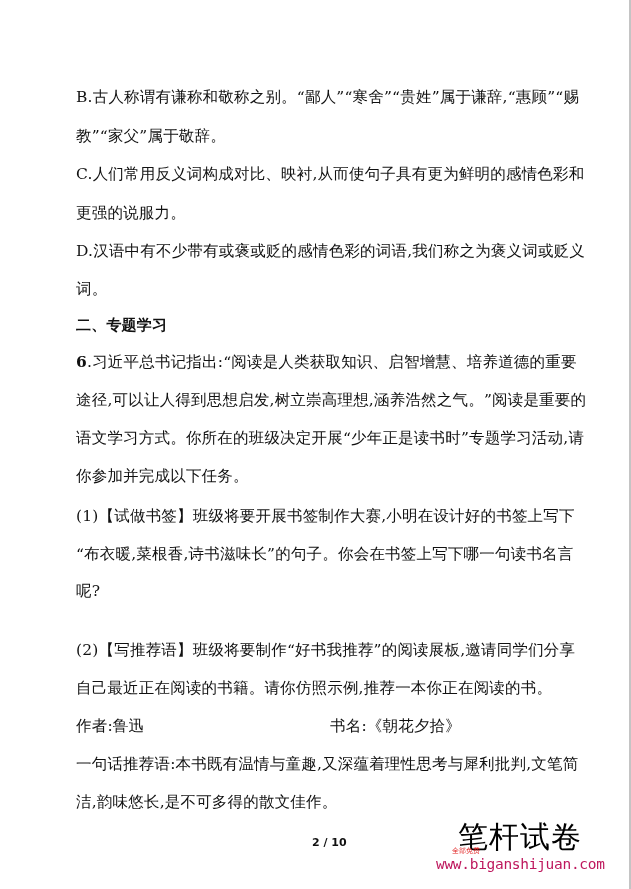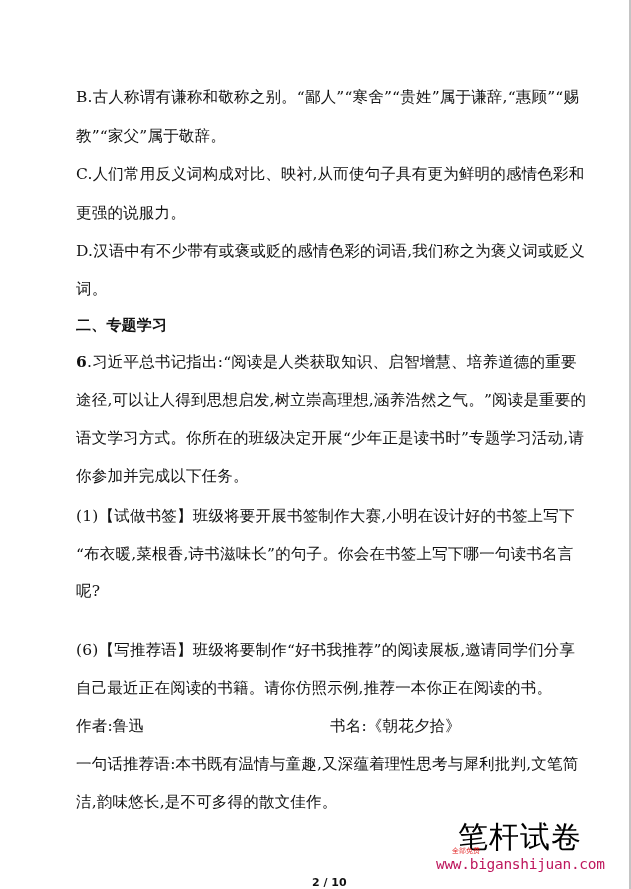--- a/index.html
+++ b/index.html
@@ -11,21 +11,21 @@
     position: absolute; top: 0; right: 0; width: 2px; height: 889px; background: #c4c4c4;
   }
   .line {
     position: absolute; left: 76px; font-size: 15.5px; line-height: 20px; white-space: nowrap;
     letter-spacing: 0.2px;
   }
   .heading { font-family: "DejaVu Sans", "Liberation Sans", sans-serif; font-weight: bold; font-size: 15px; text-align: right; }
   .qnum { font-weight: bold; }
   .col2 { position: absolute; left: 254px; }
   .pager {
-    position: absolute; left: 312px; top: 876px; font-family: "DejaVu Sans", "Liberation Sans", sans-serif;
+    position: absolute; left: 312px; top: 836px; font-family: "DejaVu Sans", "Liberation Sans", sans-serif;
     font-weight: bold; font-size: 11px;
   }
   .wm { position: absolute; left: 436px; top: 820px; width: 180px; height: 60px; }
   .wm-title {
     position: absolute; left: 22px; top: 0; font-family: "DejaVu Sans", "Liberation Sans", sans-serif;
     font-size: 30px; line-height: 34px; color: #000; letter-spacing: 1px;
   }
   .wm-free {
     position: absolute; left: 16px; top: 26px; font-family: "DejaVu Sans", sans-serif; font-size: 7px; color: #e02020;
   }
@@ -53,21 +53,21 @@
 
   <div class="line" style="top:352px"><span class="qnum">6</span><span>.习近平总书记指出:“阅读是人类获取知识、启智增慧、培养道德的重要</span></div>
   <div class="line" style="top:390px">途径,可以让人得到思想启发,树立崇高理想,涵养浩然之气。”阅读是重要的</div>
   <div class="line" style="top:428px">语文学习方式。你所在的班级决定开展“少年正是读书时”专题学习活动,请</div>
   <div class="line" style="top:466px">你参加并完成以下任务。</div>
 
   <div class="line" style="top:506px">(1)【试做书签】班级将要开展书签制作大赛,小明在设计好的书签上写下</div>
   <div class="line" style="top:544px">“布衣暖,菜根香,诗书滋味长”的句子。你会在书签上写下哪一句读书名言</div>
   <div class="line" style="top:581px">呢?</div>
 
-  <div class="line" style="top:640px">(6)【写推荐语】班级将要制作“好书我推荐”的阅读展板,邀请同学们分享</div>
+  <div class="line" style="top:640px">(2)【写推荐语】班级将要制作“好书我推荐”的阅读展板,邀请同学们分享</div>
   <div class="line" style="top:678px">自己最近正在阅读的书籍。请你仿照示例,推荐一本你正在阅读的书。</div>
 
   <div class="line" style="top:716px; width:500px">
     <span>作者:鲁迅</span>
     <span class="col2">书名:《朝花夕拾》</span>
   </div>
   <div class="line" style="top:754px">一句话推荐语:本书既有温情与童趣,又深蕴着理性思考与犀利批判,文笔简</div>
   <div class="line" style="top:792px">洁,韵味悠长,是不可多得的散文佳作。</div>
 
   <div class="pager">2 / 10</div>

